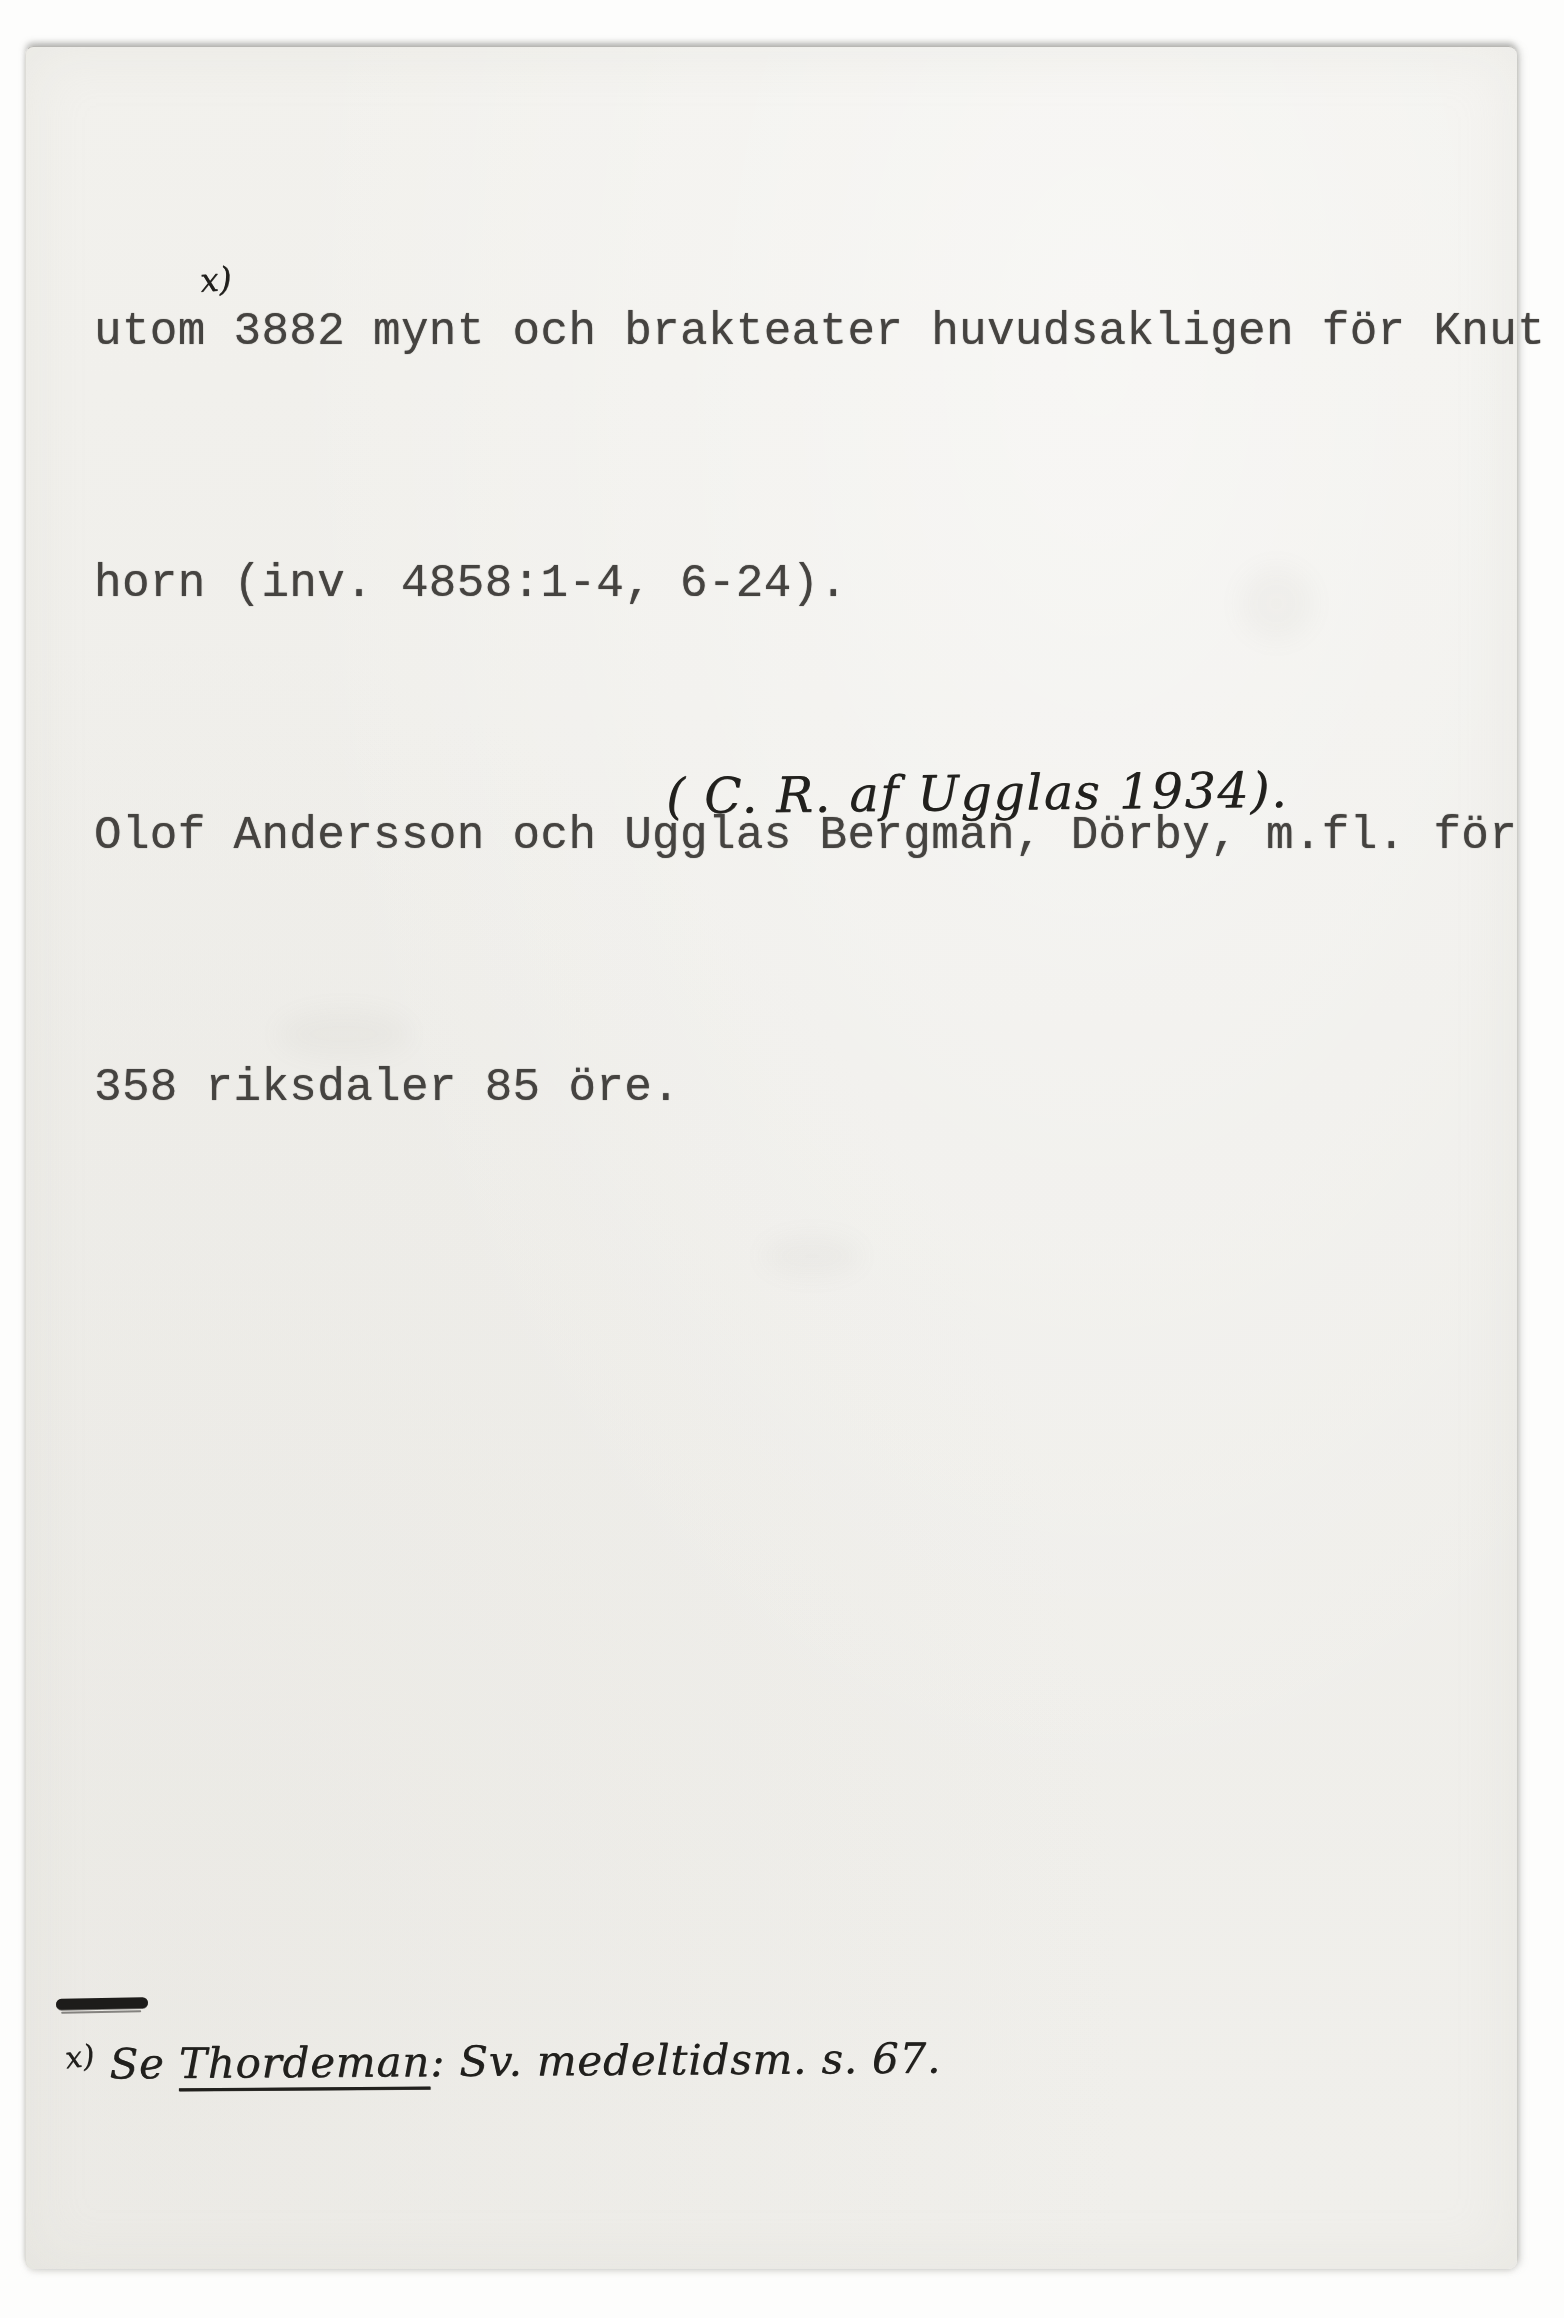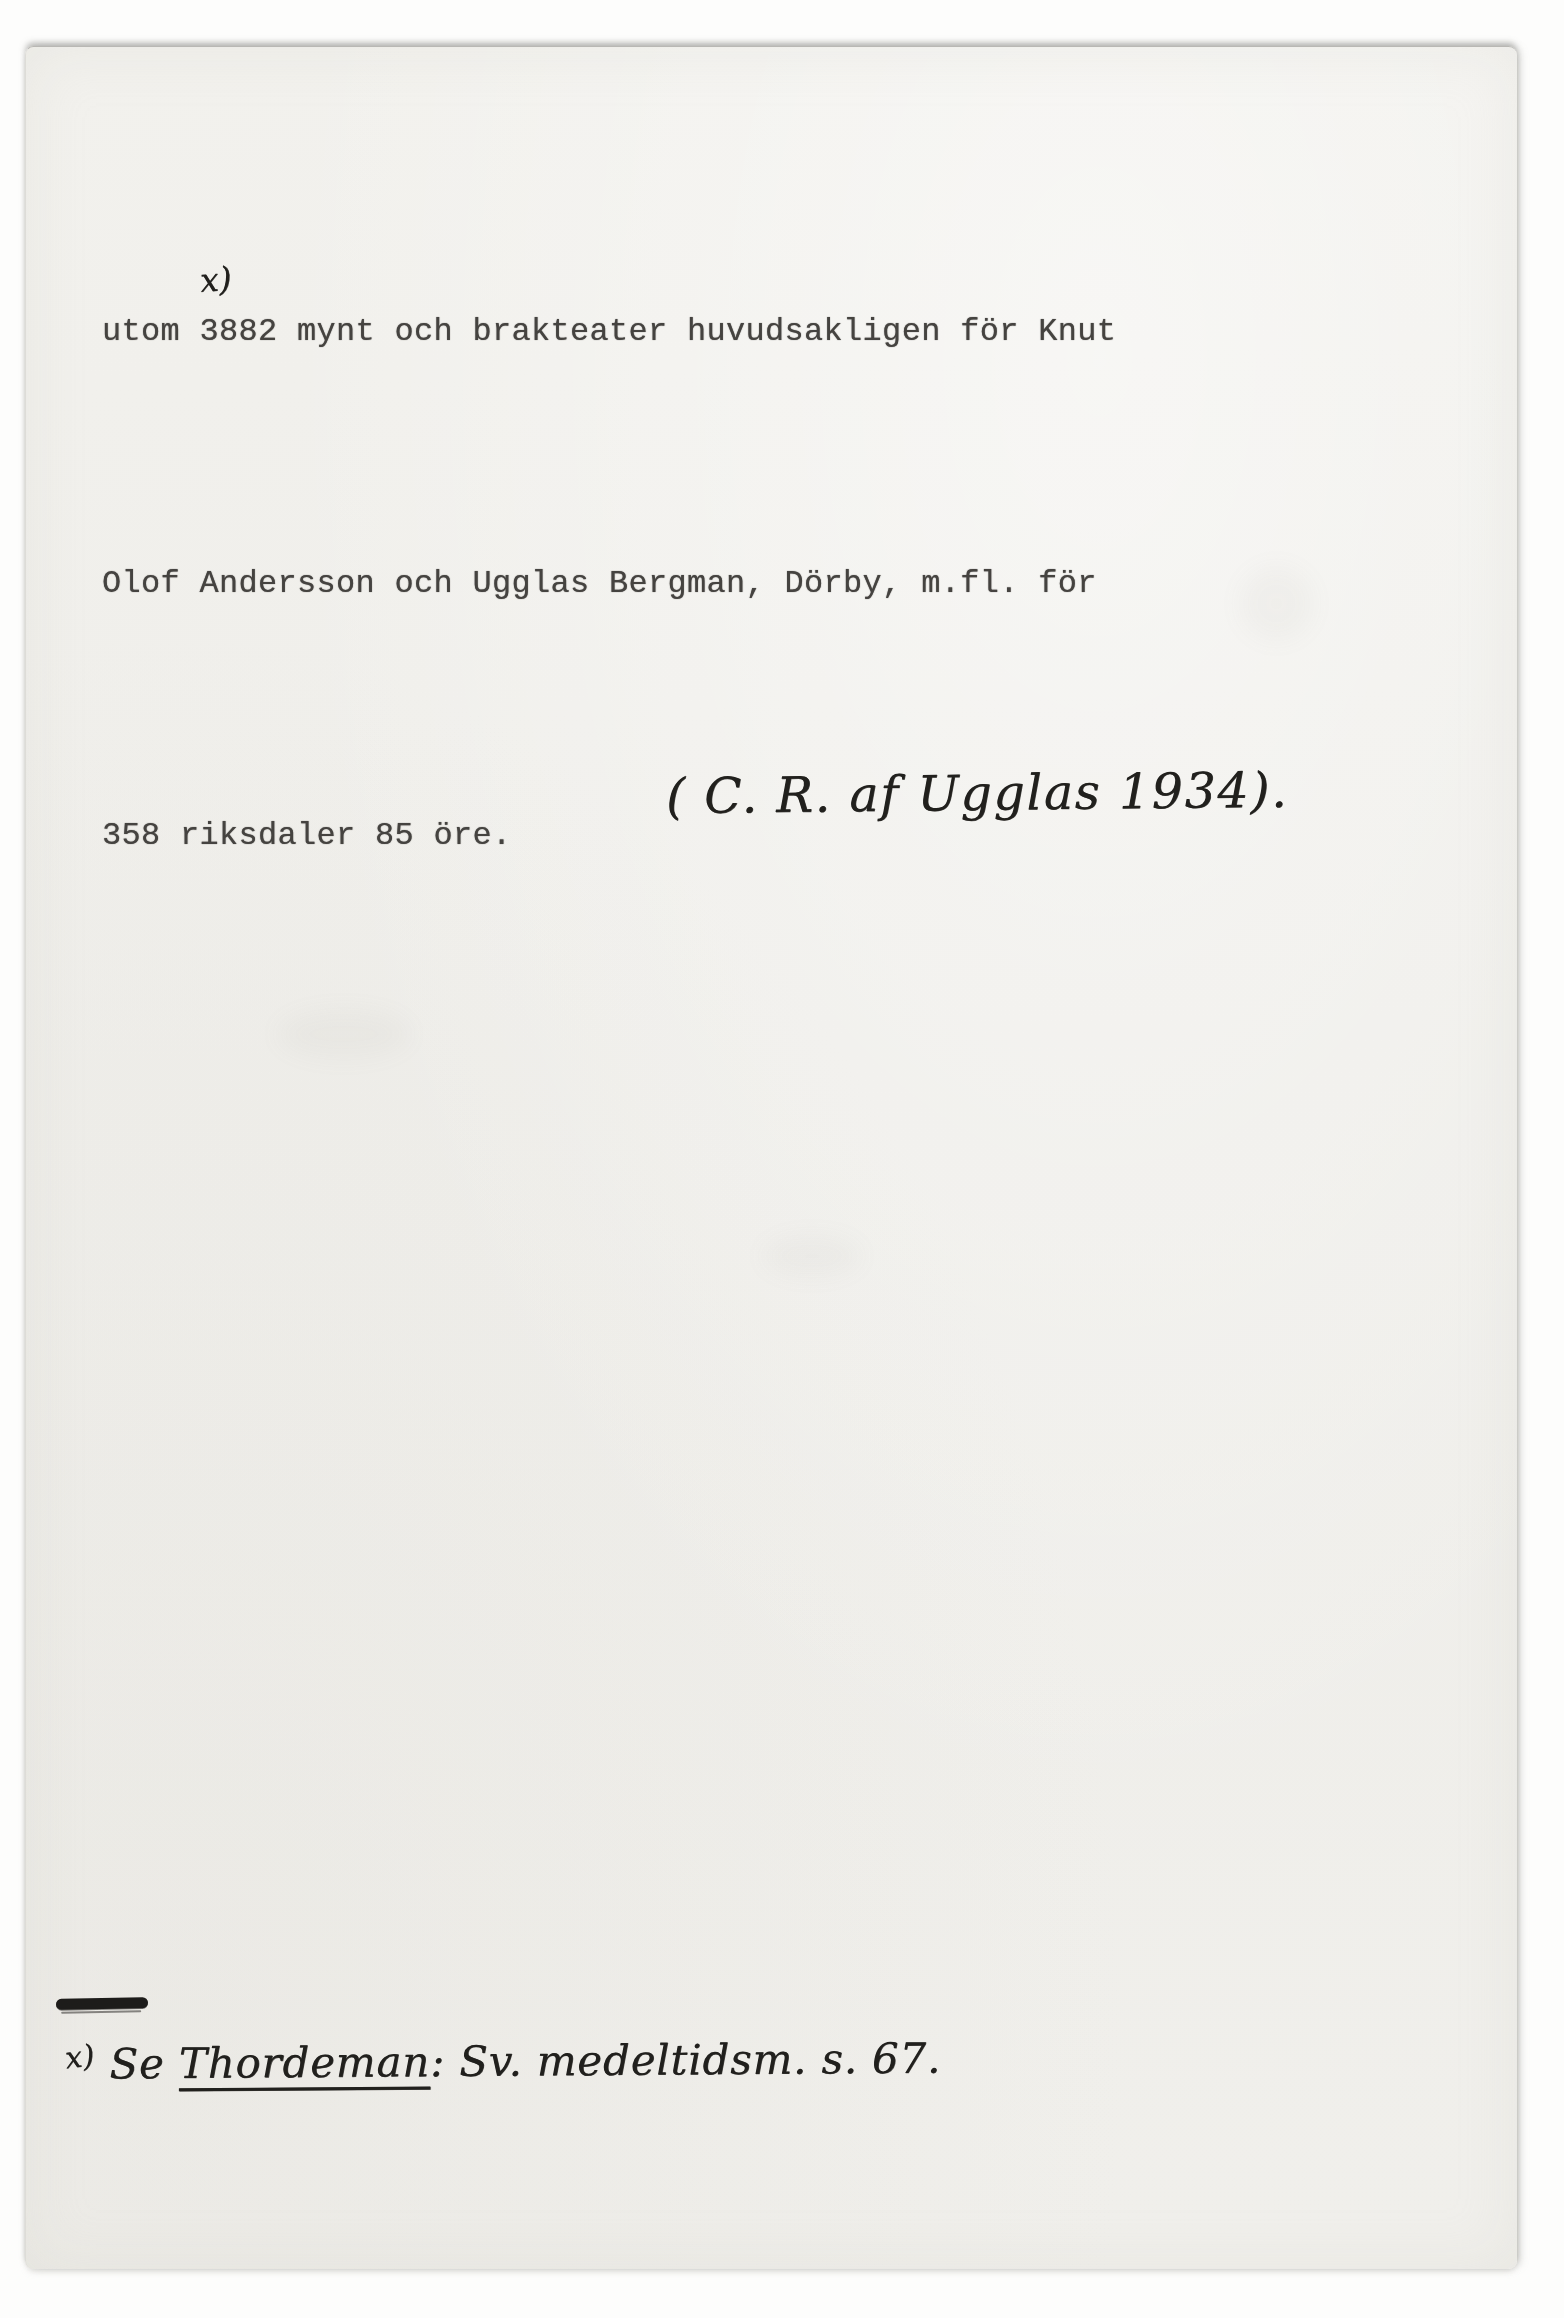--- a/index.html
+++ b/index.html
@@ -37,23 +37,23 @@
   .smudge {
     position: absolute;
     border-radius: 50%;
     background: #8a8880;
     filter: blur(11.7px);
     opacity: 0.05;
   }
   
   .typed {
     position: absolute;
-    left: 76px;
+    left: 68px;
     top: 75px;
-    font-size: 32px;
+    font-size: 46px;
     line-height: 84px;
     letter-spacing: 0.3px;
     color: #454340;
     text-shadow: 0 0 1.1px rgba(72,70,66,0.8);
     white-space: pre;
   }
   .typed .line { height: 84px; }
   .typed .indent { padding-left: 125px; }
   .bracket {
     color: #171614;
@@ -130,20 +130,21 @@
 
 <div class="canvas">
   <div class="paper">
 
     <div class="smudge" style="left:251px; top:962px; width:134px; height:50px;"></div>
     <div class="smudge" style="left:736px; top:1188px; width:100px; height:42px;"></div>
     <div class="smudge" style="left:1213px; top:519px; width:75px; height:75px;"></div>
 
     <div class="typed">
       <div class="line">utom 3882 mynt och brakteater huvudsakligen för Knut</div>
+      <div class="line">horn (inv. 4858:1-4, 6-24).</div>
       <div class="line">Olof Andersson och Ugglas Bergman, Dörby, m.fl. för</div>
       <div class="line">358 riksdaler 85 öre.</div>
     </div>
 
     <div class="hand hand-sup">x)</div>
 
     <div class="hand hand-citation">( C. R. af Ugglas 1934).</div>
 
     <div class="footnote-rule"></div>
 

